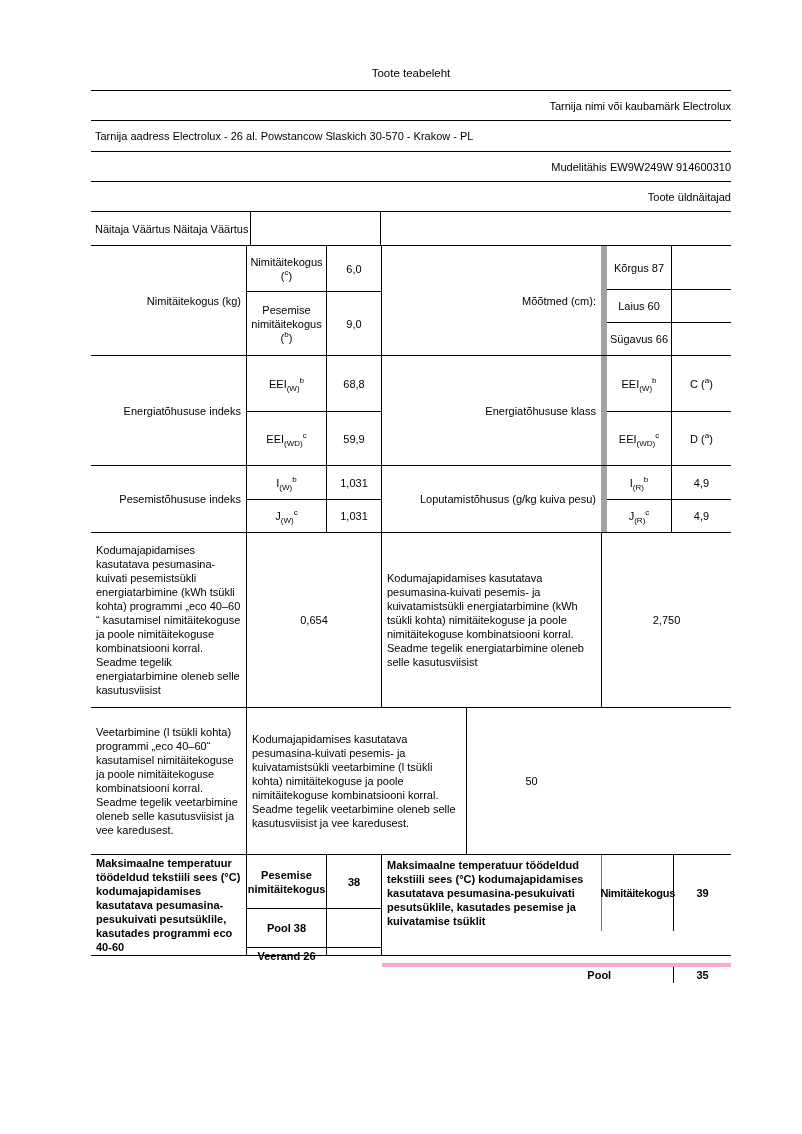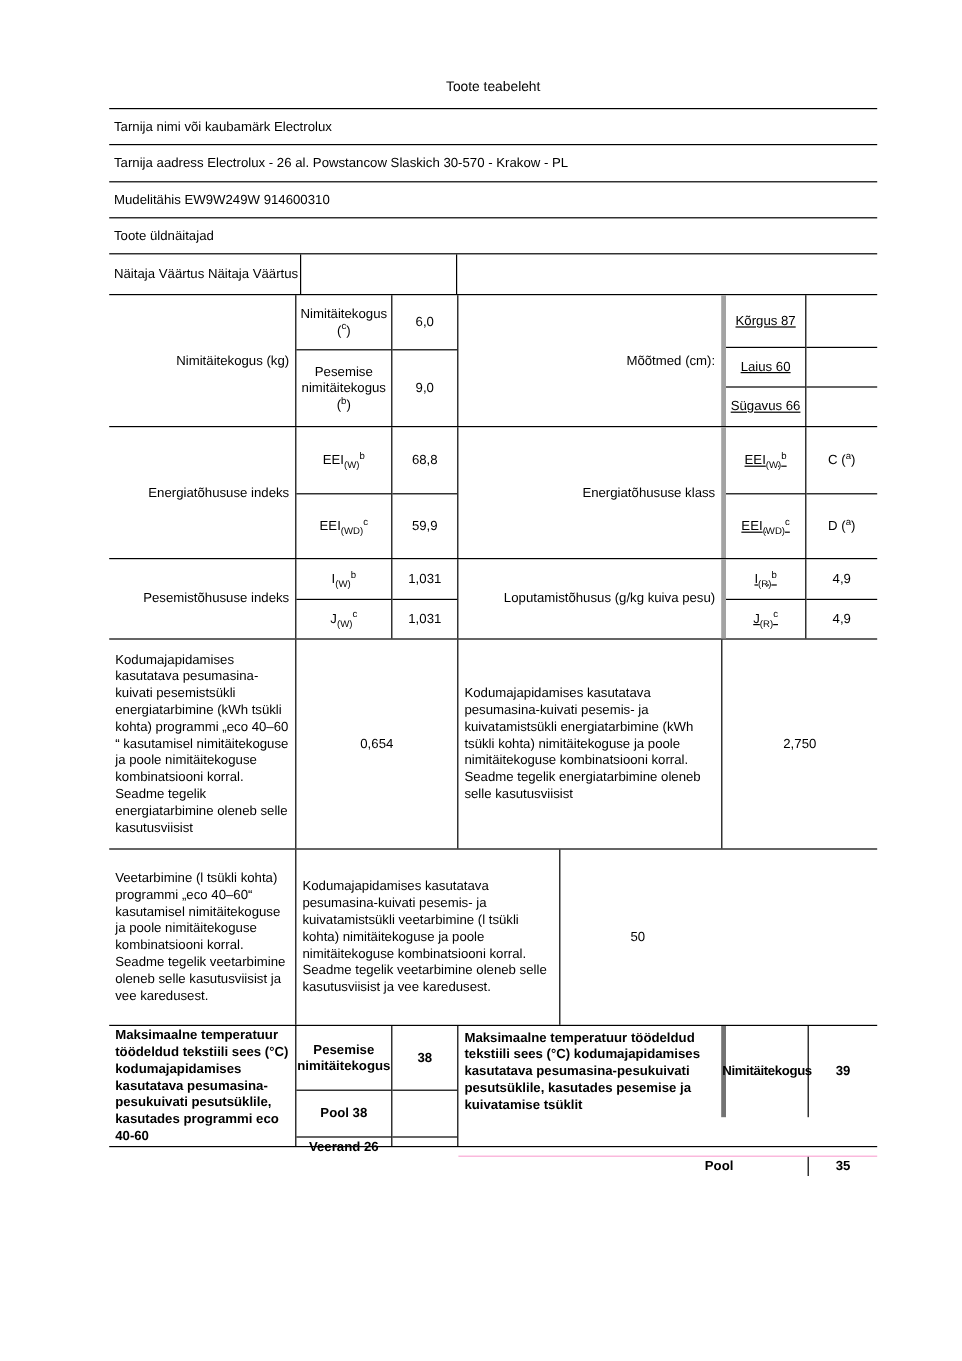--- a/index.html
+++ b/index.html
@@ -18,40 +18,40 @@
   .sheet { position: absolute; left: 91px; top: 64px; width: 640px; }
   .title { text-align: center; height: 26px; line-height: 18px; font-size: 11.5px; }
 
   .hrow {
     border-top: 1px solid #000;
     height: 31px;
     display: flex;
     align-items: center;
     padding-left: 4px;
   }
-  .hrow.h30 { height: 30px; }
+  .hrow.h30 { height: 30px; justify-content: flex-end; }
   .hcols { border-top: 1px solid #000; height: 34px; display: flex; }
   .hc1 { width: 160px; border-right: 1px solid #000; display: flex; align-items: center; padding-left: 4px; white-space: nowrap; }
   .hc2 { width: 130px; border-right: 1px solid #000; }
   .hc3 { flex: 1; }
 
   .trow { border-top: 1px solid #000; display: flex; }
   .trow.last { border-bottom: 1px solid #000; }
   .r1 { height: 110px; }
   .r2 { height: 110px; }
   .r3 { height: 67px; }
   .r4 { height: 175px; }
   .r5 { height: 147px; }
   .r6 { height: 102px; font-weight: bold; }
 
   .cA { width: 155px; }
   .cB { width: 80px;  border-left: 1px solid #000; }
   .cC { width: 55px;  border-left: 1px solid #000; }
   .cD { width: 220px; border-left: 1px solid #000; }
-  .cE { width: 70px;  border-left: 4px solid #a3a3a3; text-decoration: underline; }
+  .cE { width: 70px;  border-left: 6px solid #a3a3a3; }
   .cF { width: 60px;  border-left: 1px solid #000; }
   .cBC { width: 135px; border-left: 1px solid #000; }
   .cEF { width: 130px; border-left: 1px solid #000; }
 
   .vc { display: flex; align-items: center; }
   .pad { padding: 3px 5px; justify-content: flex-end; }
   .cc { display: flex; align-items: center; justify-content: center; text-align: center; padding: 1px 2px; }
   .stack { display: flex; flex-direction: column; }
   .sub { flex: 0 0 auto; }
   .line { border-top: 1px solid #000; }
@@ -61,23 +61,23 @@
   .d1 { height: 43px; }
   .d2 { height: 33px; }
   .half { height: 55px; }
   .h33 { height: 33px; }
   .t1 { height: 53px; }
   .t2 { height: 39px; }
 
   .cR6 { width: 350px; border-left: 1px solid #000; display: flex; flex-direction: column; }
   .r6top { display: flex; flex: 1 1 auto; }
   .r6d { width: 220px; }
-  .r6e { width: 72px; border-left: 4px solid #737373; white-space: nowrap; letter-spacing: -0.3px; }
+  .r6e { width: 72px; border-left: 1px solid #737373; white-space: nowrap; letter-spacing: -0.3px; }
   .r6f { width: 58px; border-left: 1px solid #000; }
-  .r6bottom { display: flex; height: 35px; border-top: 1px solid #f9a8d4; margin-top: 32px; }
+  .r6bottom { display: flex; height: 35px; border-top: 4px solid #f9a8d4; margin-top: 32px; }
   .r6pool { width: 292px; display: flex; align-items: center; justify-content: flex-end; padding-right: 62px; }
   .r6val { width: 58px; border-left: 1px solid #000; }
 
   sup, sub { font-size: 8px; line-height: 0; }
 </style>
 </head>
 <body>
 
 <div class="page">
   <div class="sheet">

